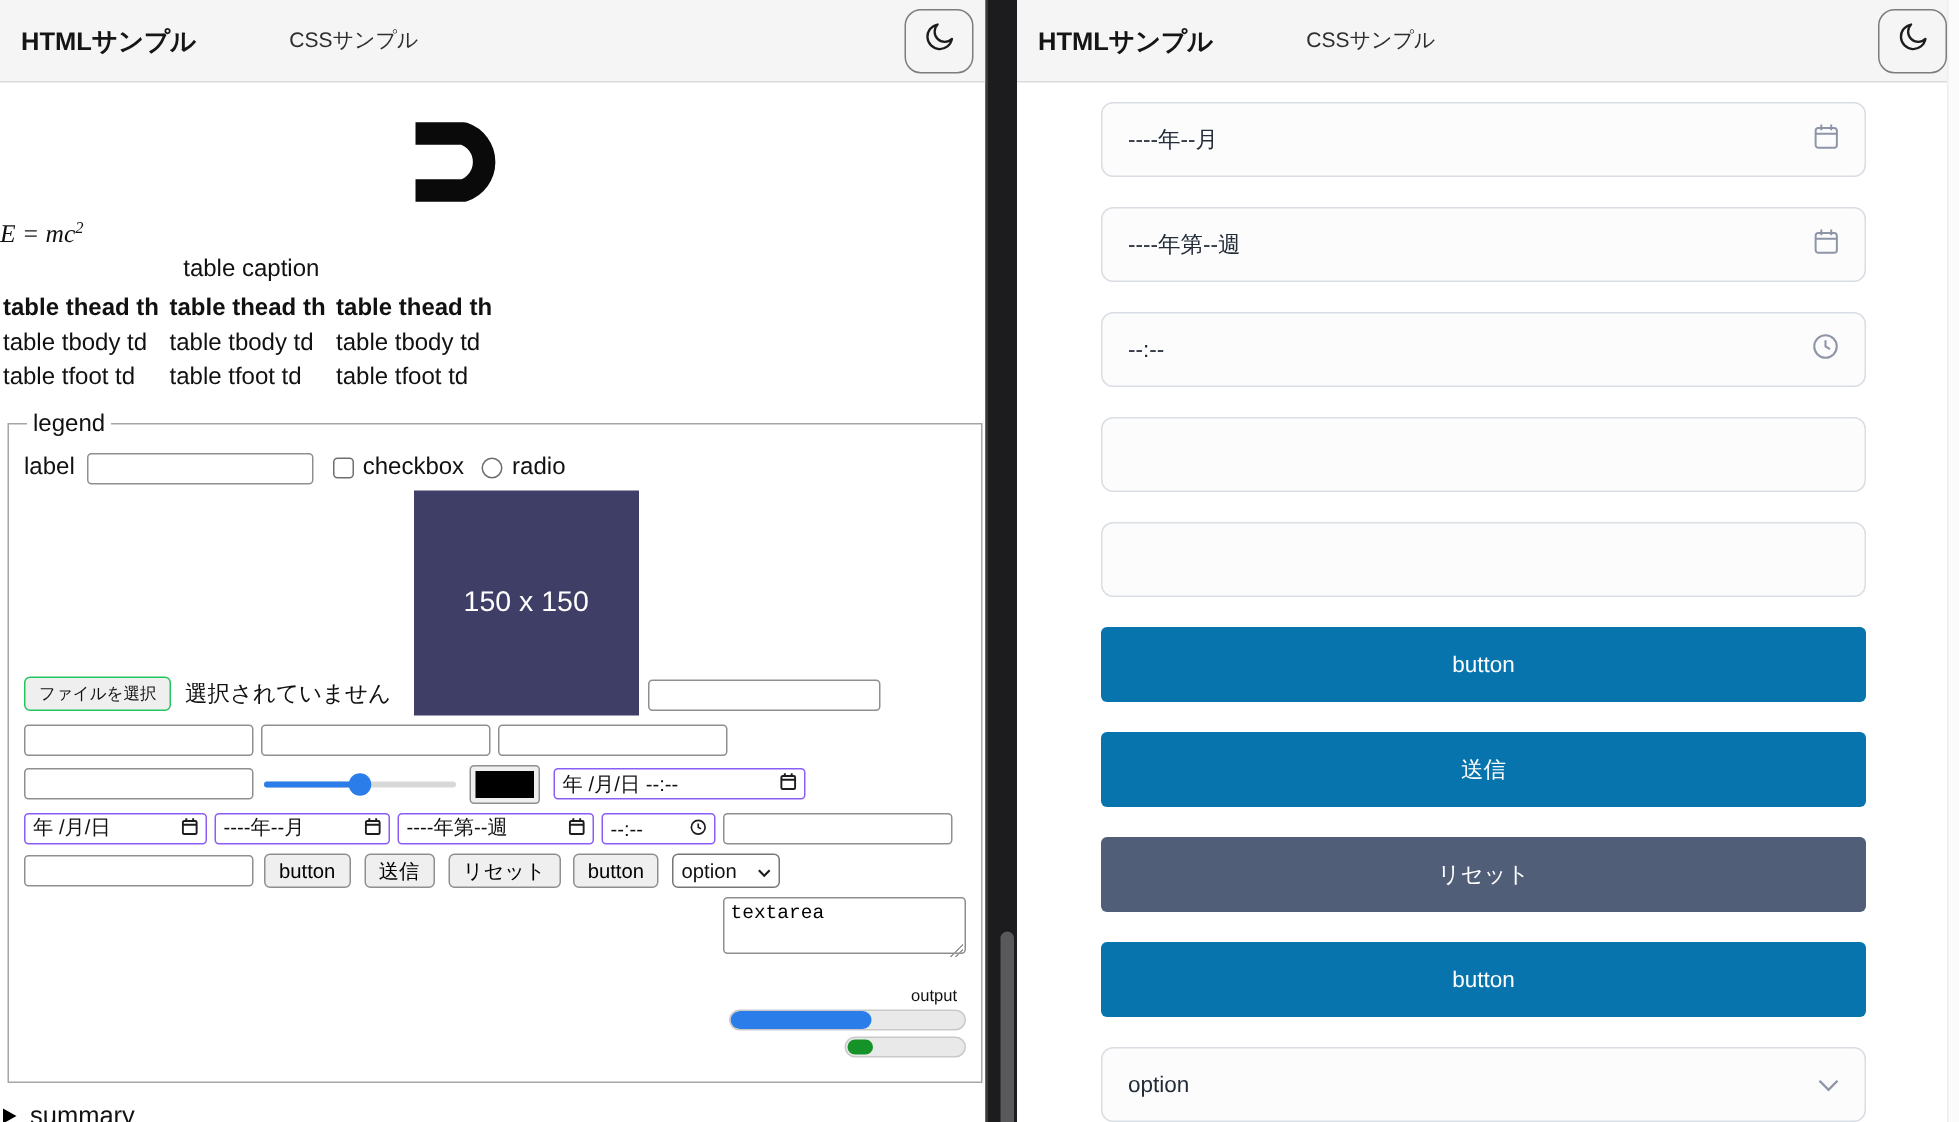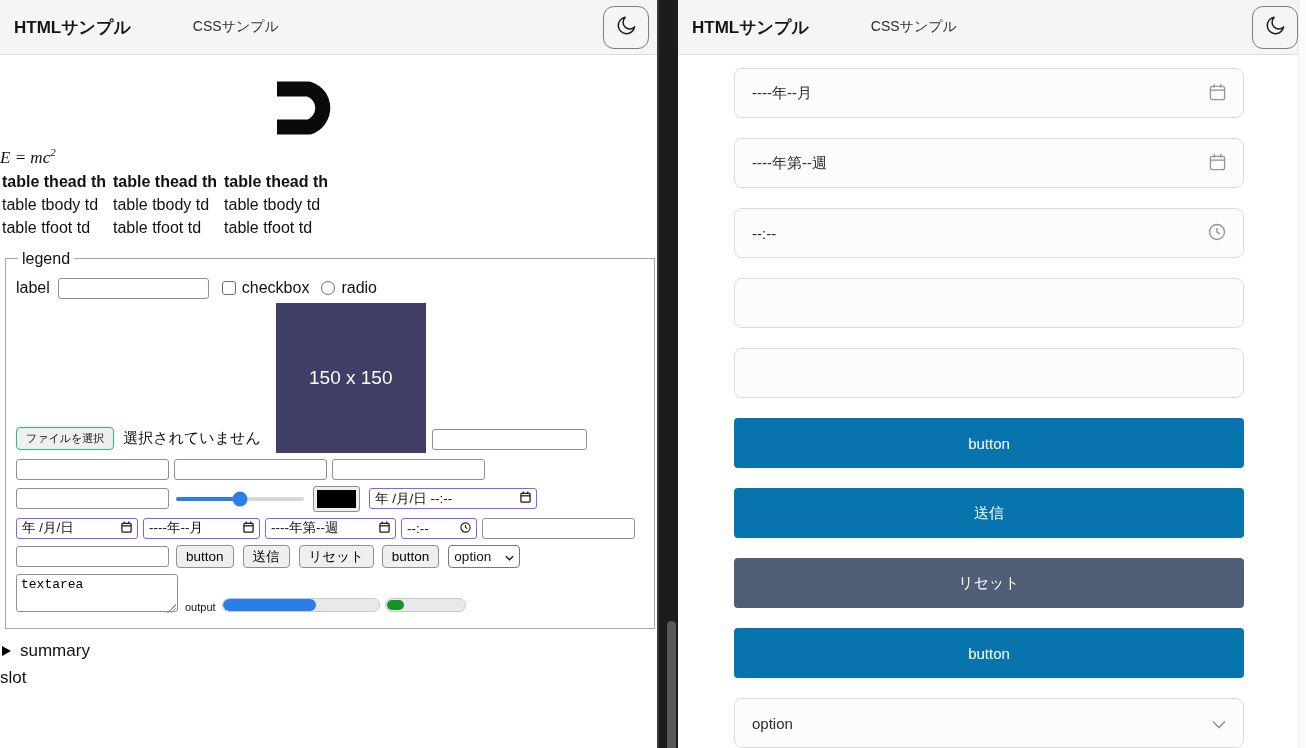--- a/index.html
+++ b/index.html
@@ -129,20 +129,21 @@
         <svg width="80" height="58" viewBox="0 0 80 58">
           <path d="M5 10 H37 A20 20 0 0 1 37 48 H5" fill="none" stroke="#0a0a0a" stroke-width="15" stroke-linejoin="round"></path>
         </svg>
       </span>
       <span class="logo-text">depart</span>
     </div>
 
     <div class="formula"><span>E = mc</span><sup>2</sup></div>
 
     <table class="sample-table">
+      <caption>table caption</caption>
       <thead>
           <tr>
         <th>table thead th</th>
         <th>table thead th</th>
         <th>table thead th</th>
       </tr>
         </thead>
       <tbody>
           <tr>
         <td>table tbody td</td>
@@ -266,21 +267,21 @@
         <div class="sel-left" style="margin-left:9px;">
           <span>option</span>
           <span>
             <svg width="9" height="6" viewBox="0 0 10 6" fill="none" stroke="#1c1c1c" stroke-width="1.6">
                 <path d="M1 1 L5 5 L9 1"></path>
               </svg>
           </span>
         </div>
       </div>
 
-      <div class="frow" style="align-items:flex-end;">
+      <div class="frow" style="align-items:flex-end;flex-direction:column;">
         <div class="ta-wrap">
           <textarea class="ta" style="">textarea</textarea>
           <div class="ta-grip"></div>
         </div>
         <span class="out-lbl">output</span>
         <div class="progress">
           <div class="progress-fill" style="width: 60%;"></div>
         </div>
         <div class="meter">
           <div class="meter-fill" style="width: 22%;"></div>

